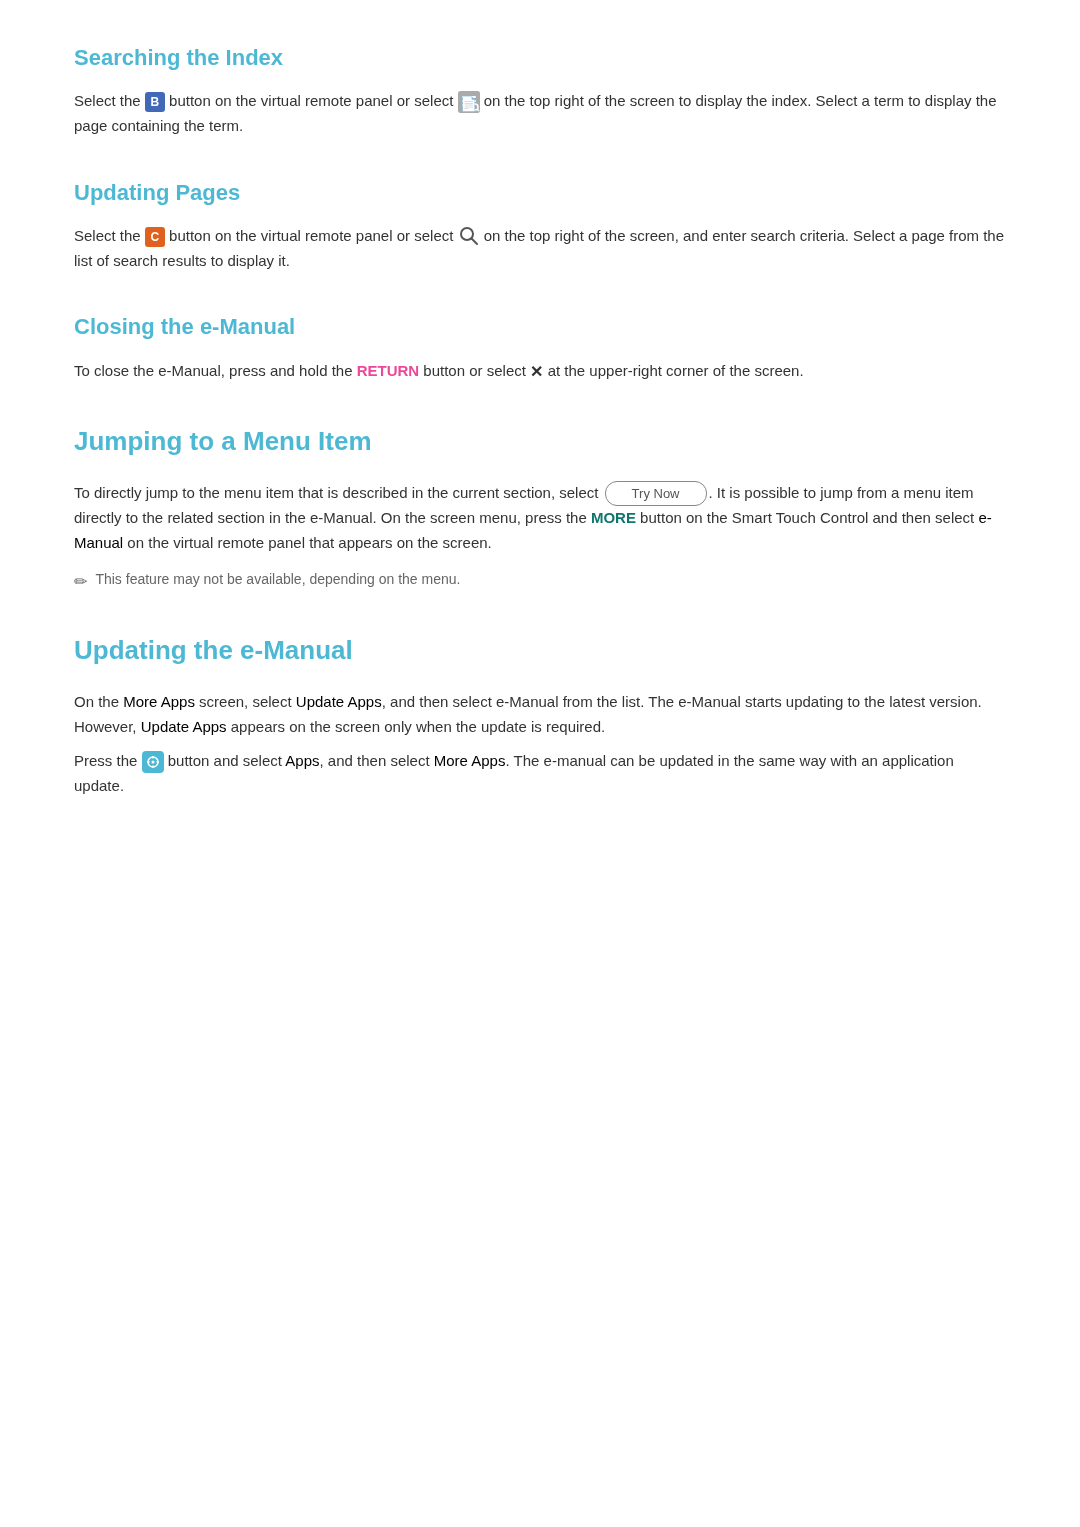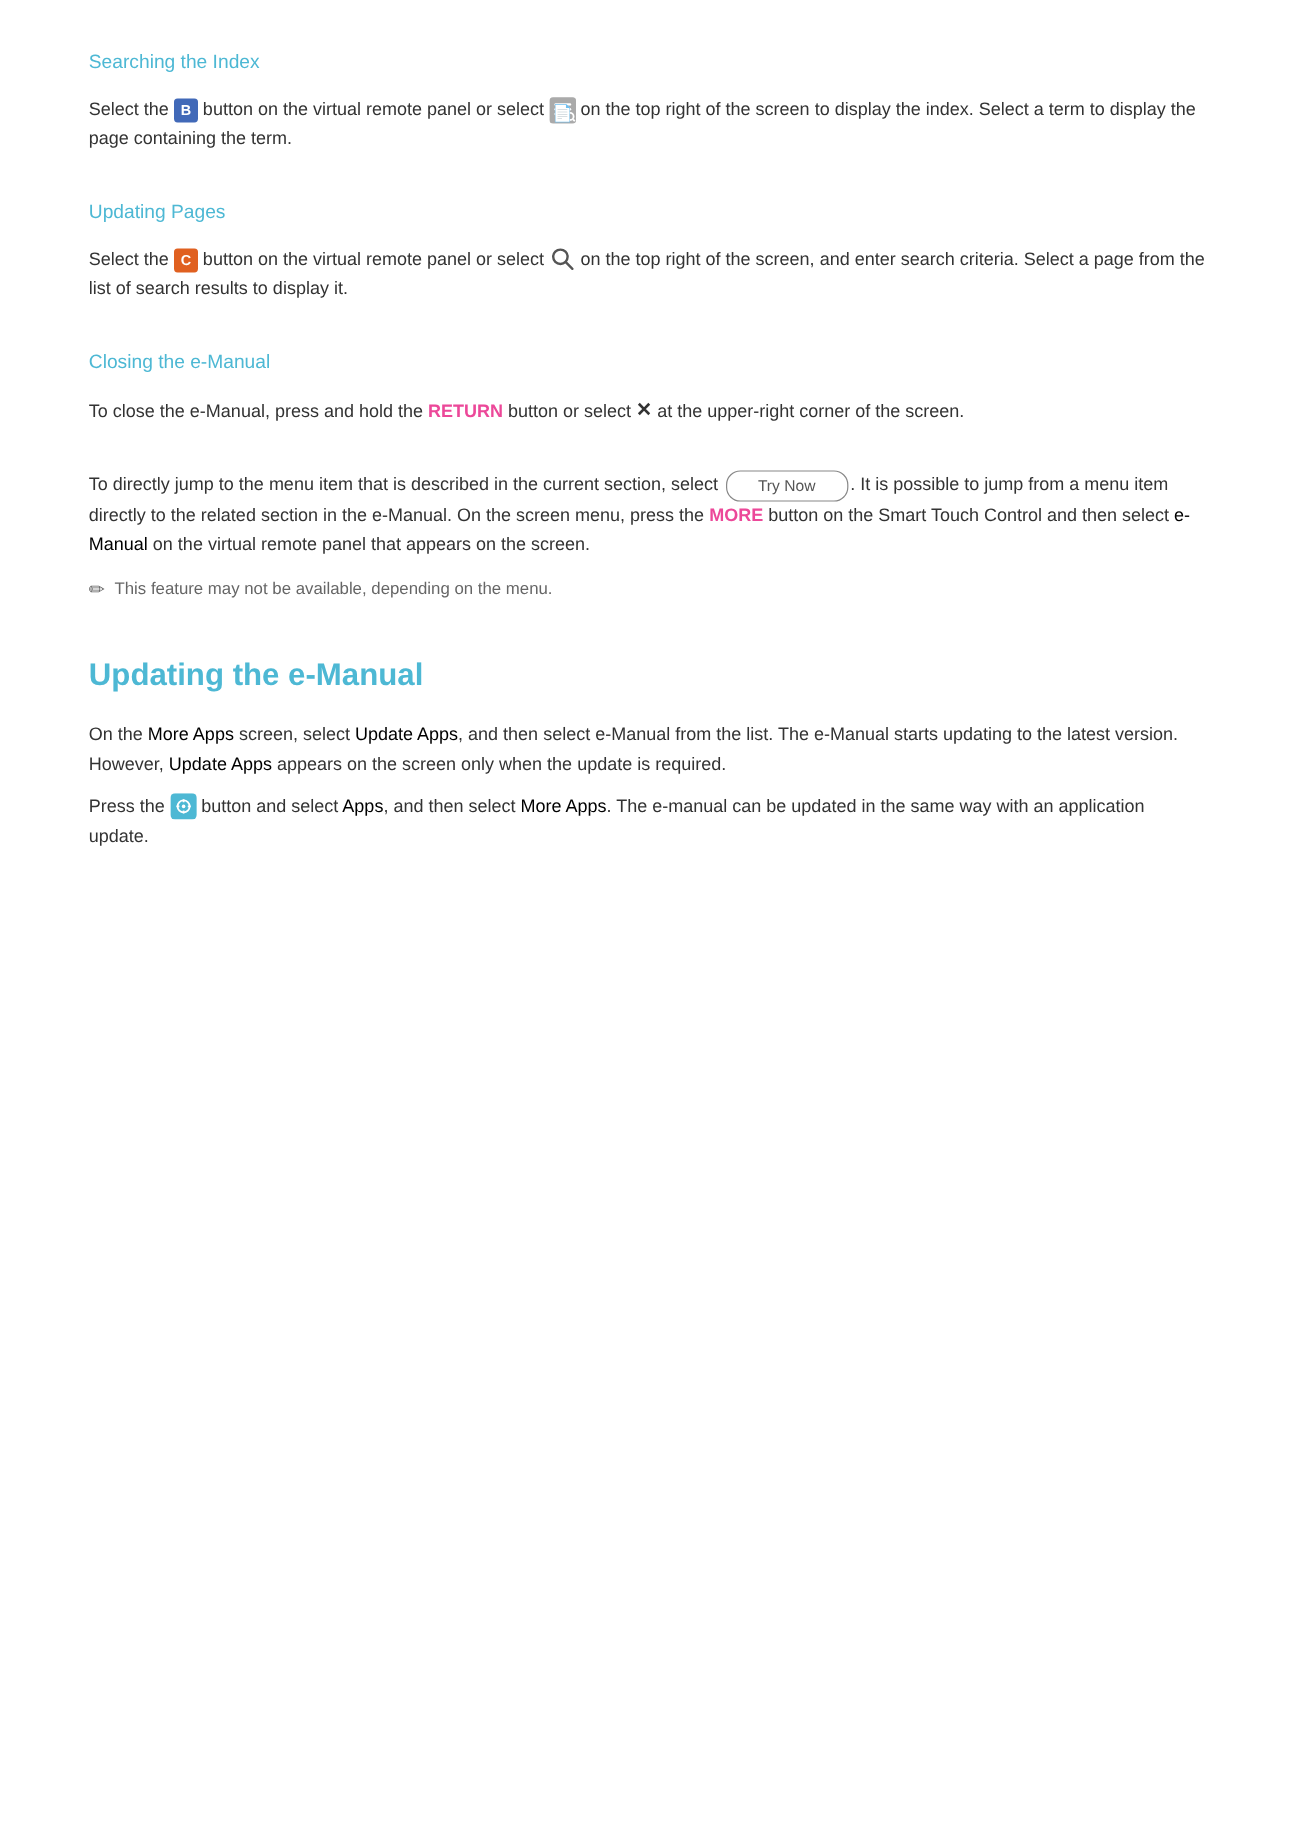--- a/index.html
+++ b/index.html
@@ -13,22 +13,22 @@
       font-family: 'Arial', sans-serif;
       font-size: 15px;
       color: #333333;
       width: 1080px;
       min-height: 1527px;
       padding: 40px 74px 60px 74px;
       line-height: 1.6;
     }
 
     .section-heading-small {
-      font-size: 16px;
-      font-weight: 400;
+      font-size: 22px;
+      font-weight: 700;
       color: #4db8d4;
       margin-bottom: 14px;
     }
 
     .section-heading-large {
       font-size: 26px;
       font-weight: 700;
       color: #4db8d4;
       margin-bottom: 18px;
       margin-top: 20px;
@@ -92,21 +92,21 @@
       text-decoration: none;
       font-weight: normal;
     }
 
     .keyword-return {
       color: #ec4899;
       font-weight: 700;
     }
 
     .keyword-more {
-      color: #ec4899;
+      color: #0f766e;
       font-weight: 700;
     }
 
     .try-now-badge {
       display: inline-block;
       border: 1.5px solid #888;
       border-radius: 12px;
       padding: 1px 26px;
       font-size: 13px;
       color: #555;
@@ -184,20 +184,21 @@
 </div>
 
 <div class="divider-section">
   <div class="section-heading-small">Closing the e-Manual</div>
   <p class="body-text">
     To close the e-Manual, press and hold the <span class="keyword-return">RETURN</span> button or select <span class="close-x">✕</span> at the upper-right corner of the screen.
   </p>
 </div>
 
 <div class="large-section">
+  <div class="section-heading-large">Jumping to a Menu Item</div>
   <p class="body-text">
     To directly jump to the menu item that is described in the current section, select <span class="try-now-badge">Try Now</span>. It is possible to jump from a menu item directly to the related section in the e-Manual. On the screen menu, press the <span class="keyword-more">MORE</span> button on the Smart Touch Control and then select <a class="link-text">e-Manual</a> on the virtual remote panel that appears on the screen.
   </p>
   <div class="note-row">
     <span class="note-icon">✏</span>
     <span class="note-text">This feature may not be available, depending on the menu.</span>
   </div>
 </div>
 
 <div class="large-section">

